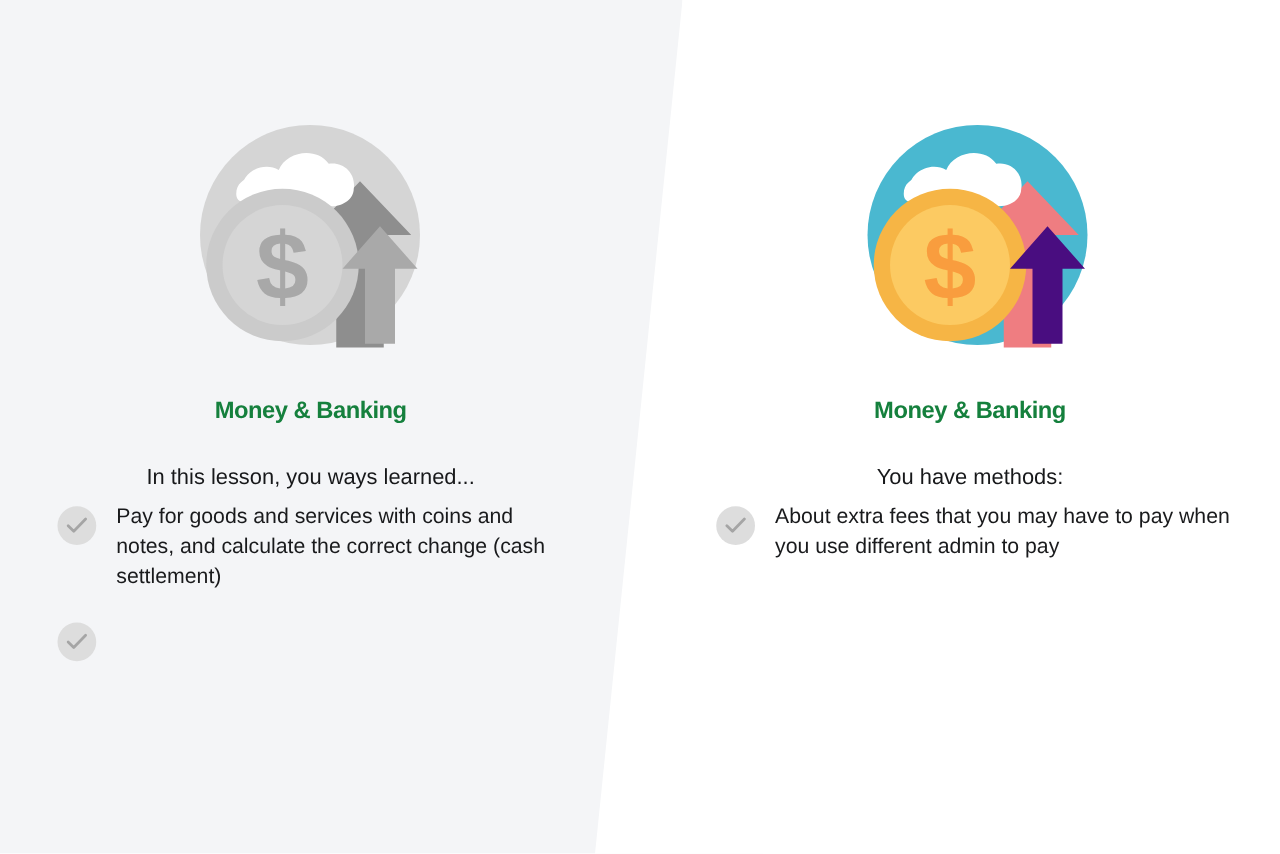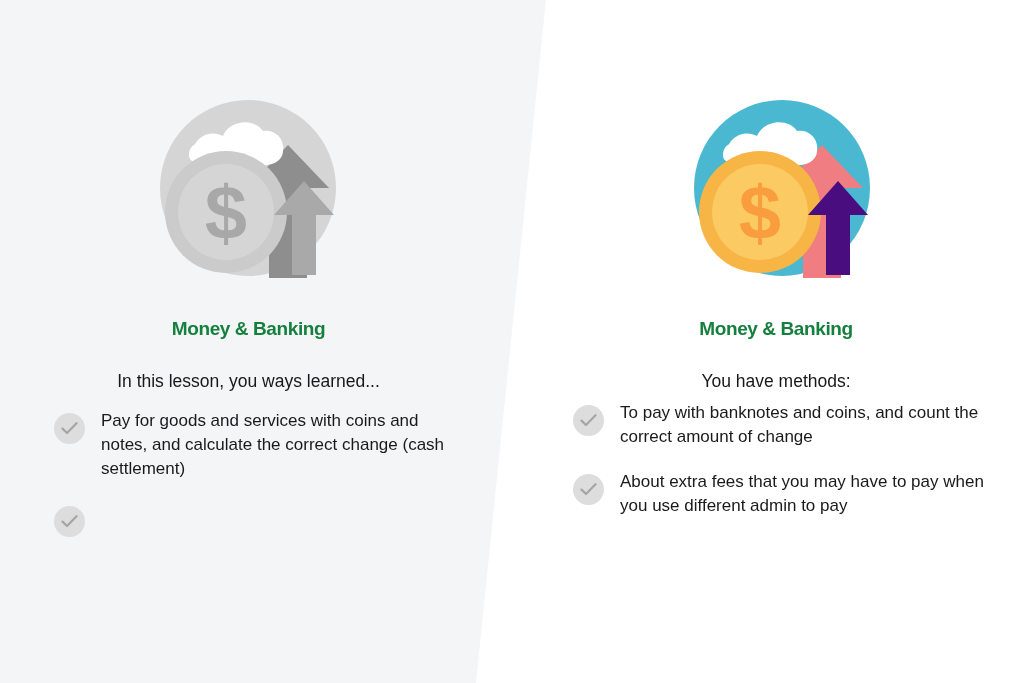--- a/index.html
+++ b/index.html
@@ -135,21 +135,21 @@
           <circle cx="73" cy="119" r="48" fill="#d5d5d5"></circle>
           <text x="73" y="146" text-anchor="middle" font-family="'Liberation Sans', sans-serif" font-size="76" font-weight="bold" fill="#a8a8a8">$</text>
         </g>
         <path d="M139 122 L139 182 L163 182 L163 122 L181 122 L151 88 L121 122 Z" fill="#a9a9a9"></path>
       </svg>
     </div>
 
     <h1 class="title">Money &amp; Banking</h1>
     <p class="subtitle">In this lesson, you ways learned...</p>
 
-    <ul class="bullets" style="list-style:none;margin:8px;padding:0;">
+    <ul class="bullets" style="list-style:none;margin:0;padding:0;">
       <li class="bullet">
         <span class="check-circle">
           <svg viewBox="0 0 17 15" xmlns="http://www.w3.org/2000/svg">
               <path d="M1.5 7.6 L6 12 L15.5 2.2" stroke="#a5a5a5" stroke-width="2.2" fill="none" stroke-linecap="round" stroke-linejoin="round"></path>
             </svg>
         </span>
         <span class="bullet-text">Pay for goods and services with coins and notes, and calculate the correct change (cash settlement)</span>
       </li>
       <li class="bullet">
         <span class="check-circle">
@@ -181,26 +181,18 @@
     <h1 class="title">Money &amp; Banking</h1>
     <p class="subtitle">You have methods:</p>
 
     <ul class="bullets" style="list-style:none;margin:0;padding:0;">
       <li class="bullet">
         <span class="check-circle">
           <svg viewBox="0 0 17 15" xmlns="http://www.w3.org/2000/svg">
               <path d="M1.5 7.6 L6 12 L15.5 2.2" stroke="#a5a5a5" stroke-width="2.2" fill="none" stroke-linecap="round" stroke-linejoin="round"></path>
             </svg>
         </span>
-        <span class="bullet-text">To pay with banknotes and coins, and count the correct amount of change</span>
-      </li>
-      <li class="bullet">
-        <span class="check-circle">
-          <svg viewBox="0 0 17 15" xmlns="http://www.w3.org/2000/svg">
-              <path d="M1.5 7.6 L6 12 L15.5 2.2" stroke="#a5a5a5" stroke-width="2.2" fill="none" stroke-linecap="round" stroke-linejoin="round"></path>
-            </svg>
-        </span>
         <span class="bullet-text">About extra fees that you may have to pay when you use different admin to pay</span>
       </li>
     </ul>
   </section>
 
 </div>
 
 </body></html>

